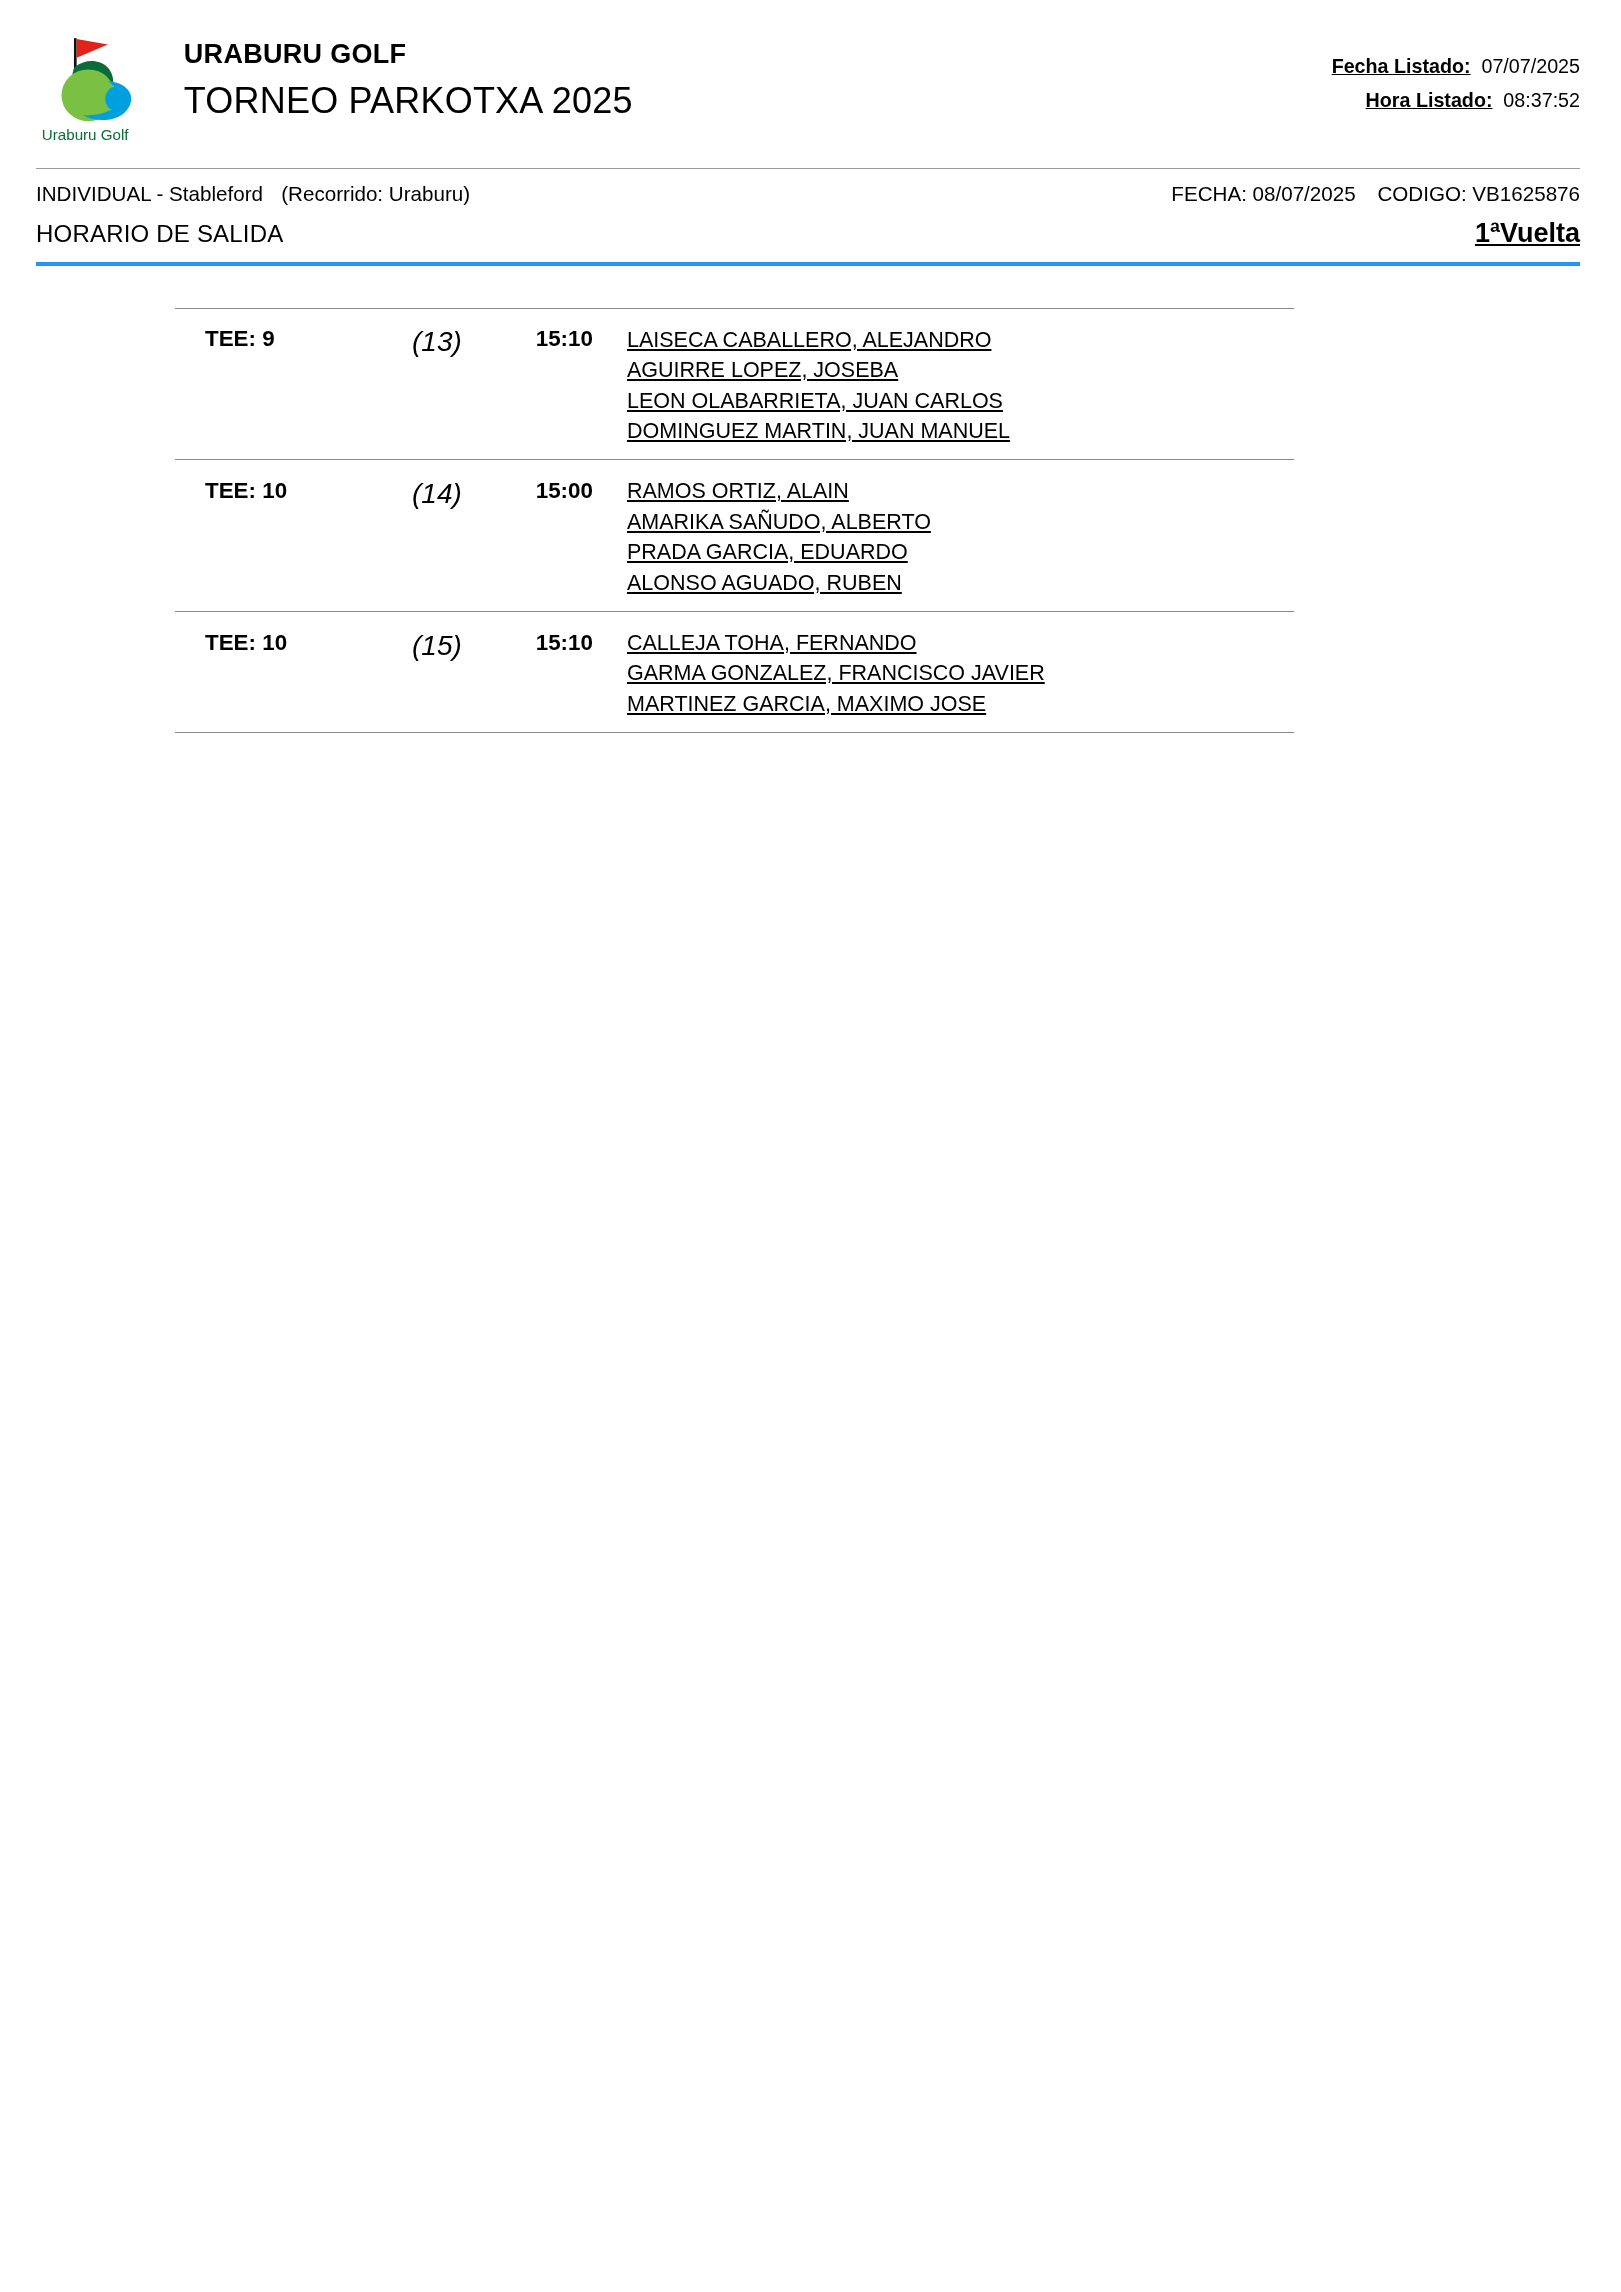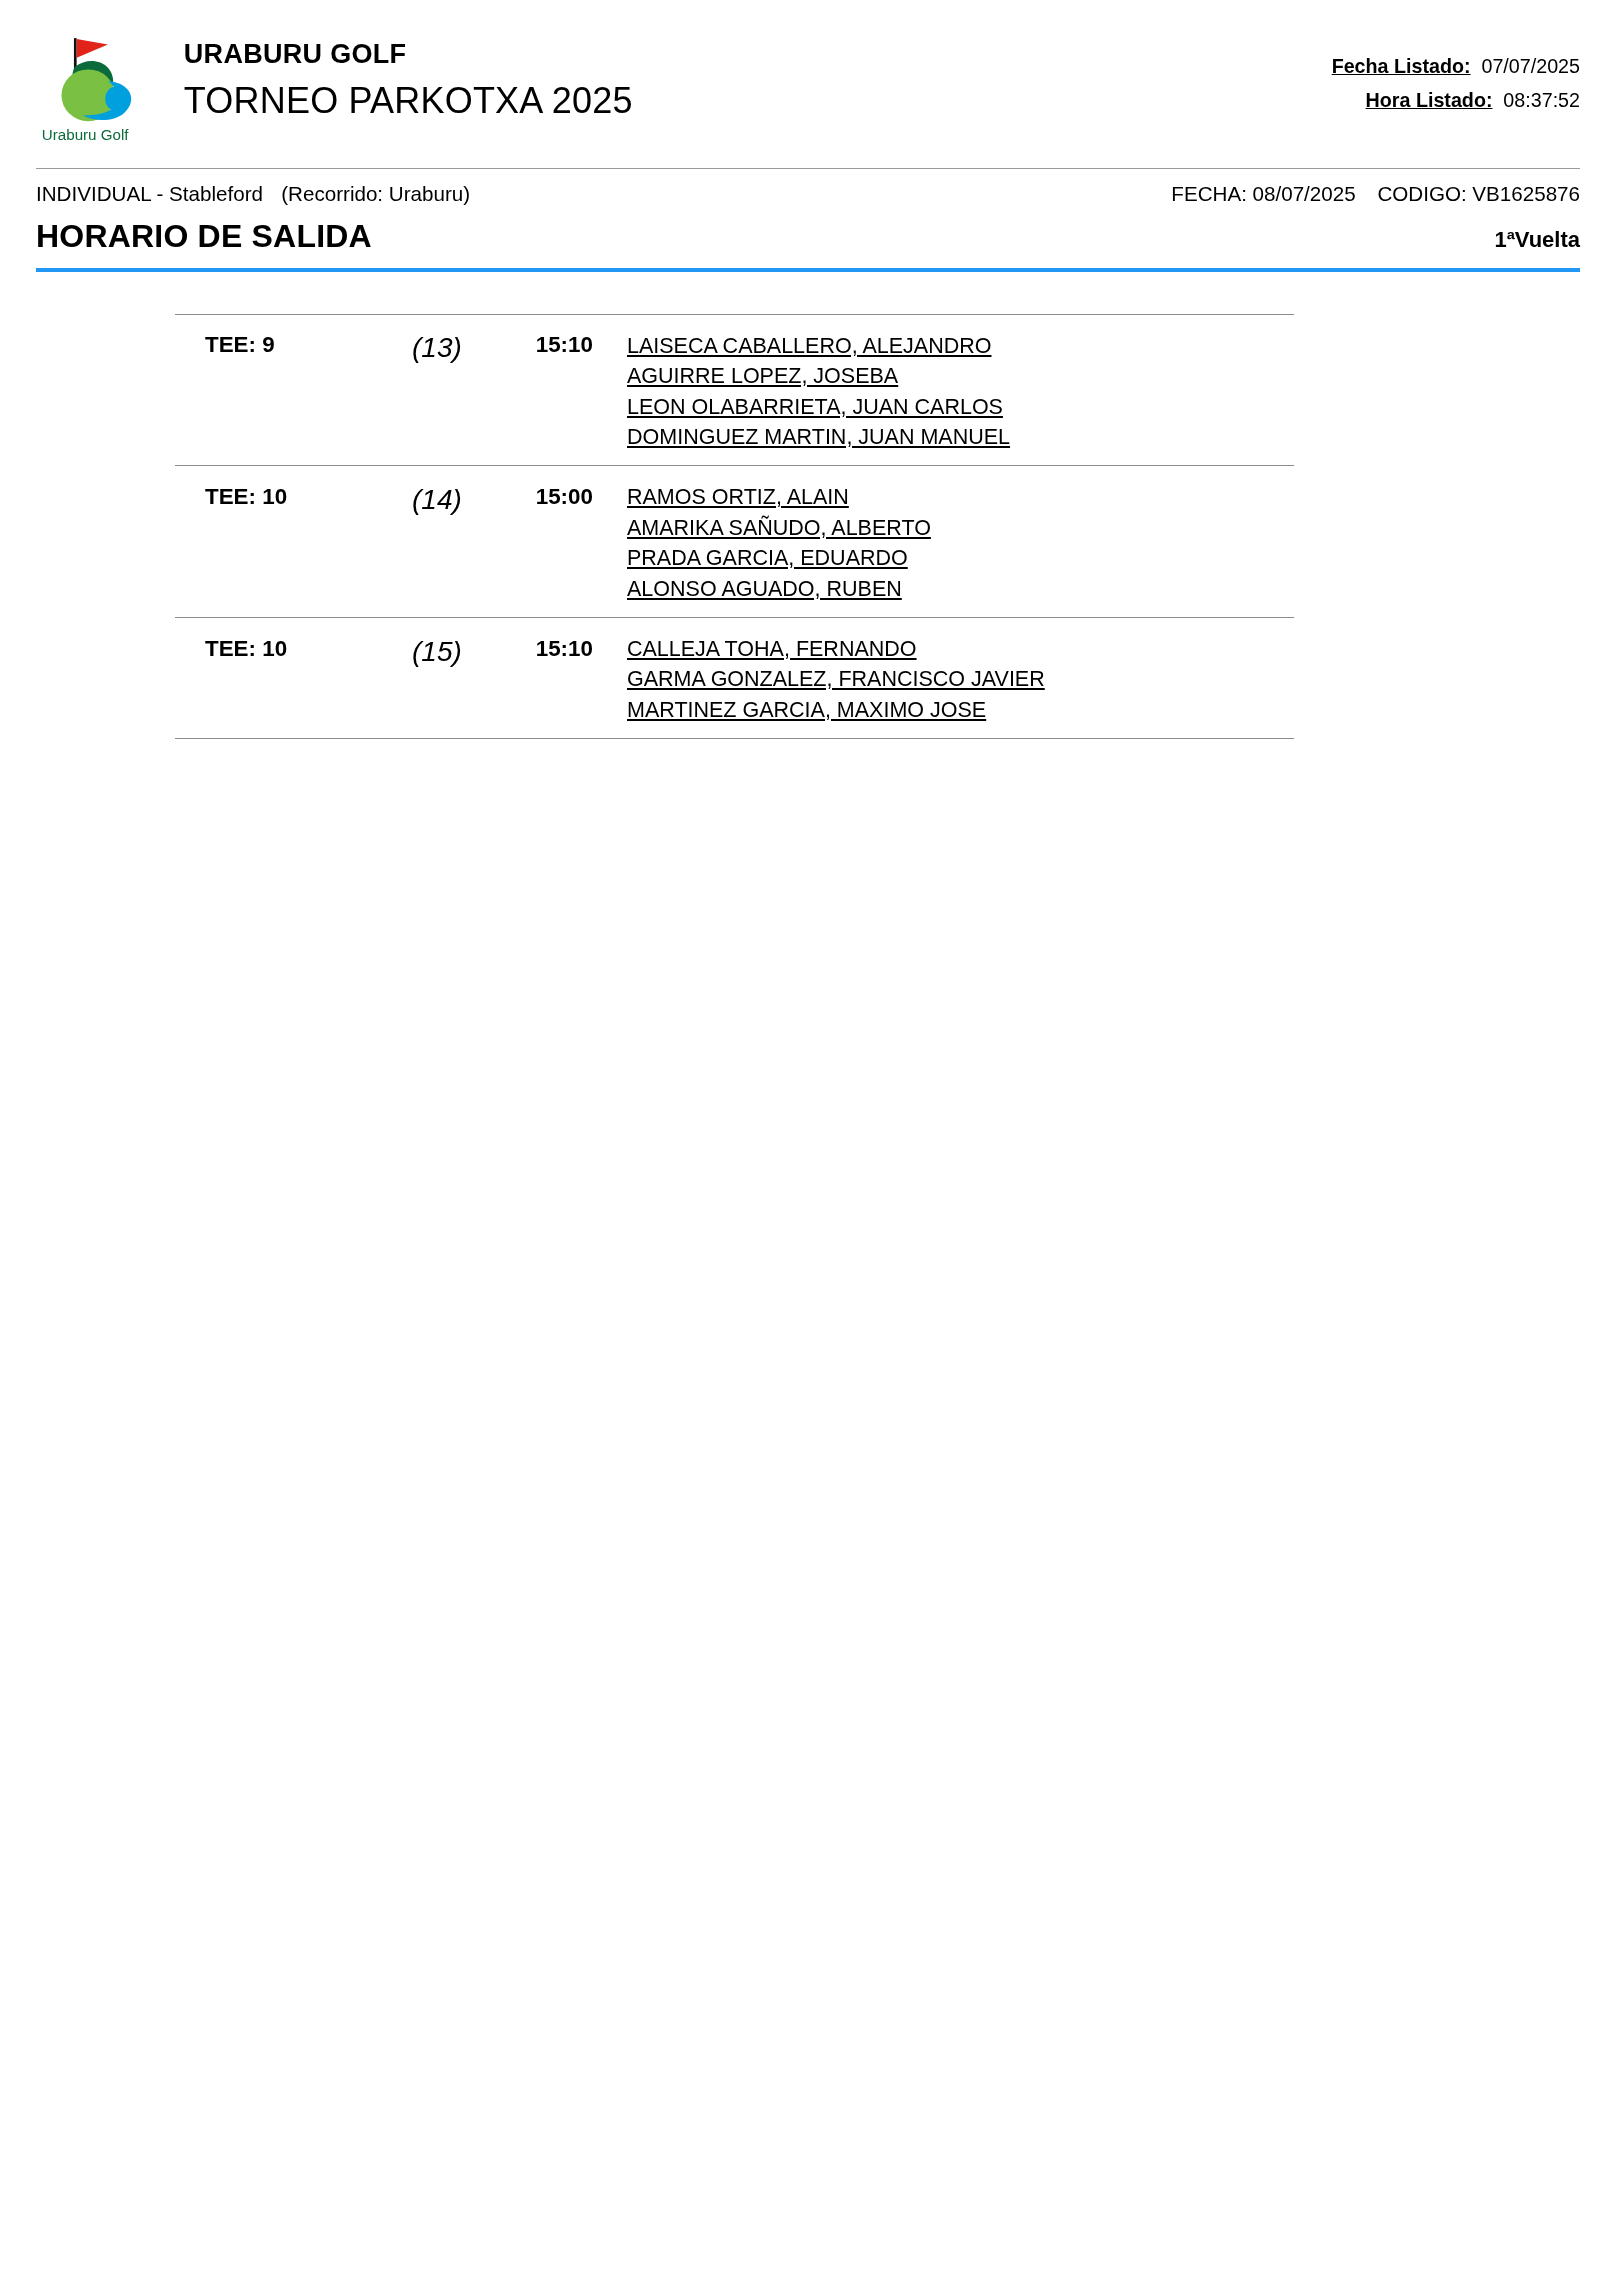--- a/index.html
+++ b/index.html
@@ -106,27 +106,28 @@
   .info-right .codigo { margin-left: 16px; }
 
   
   .section-line {
     display: flex;
     justify-content: space-between;
     align-items: baseline;
     margin-top: 12.5px;
   }
   .section-title {
-    font-size: 32px;
-    font-weight: bold;
+    font-size: 24px;
+    font-weight: normal;
     letter-spacing: 0.2px;
   }
   .round-label {
-    font-size: 22px;
-    font-weight: bold;
+    font-size: 27px;
+    font-weight: bold;
+    text-decoration: underline;
   }
 
   
   .groups {
     margin-top: 42px;
     margin-left: 139px;
     width: 1119px;
   }
   .group {
     border-top: 0.9px solid #8c8c8c;

